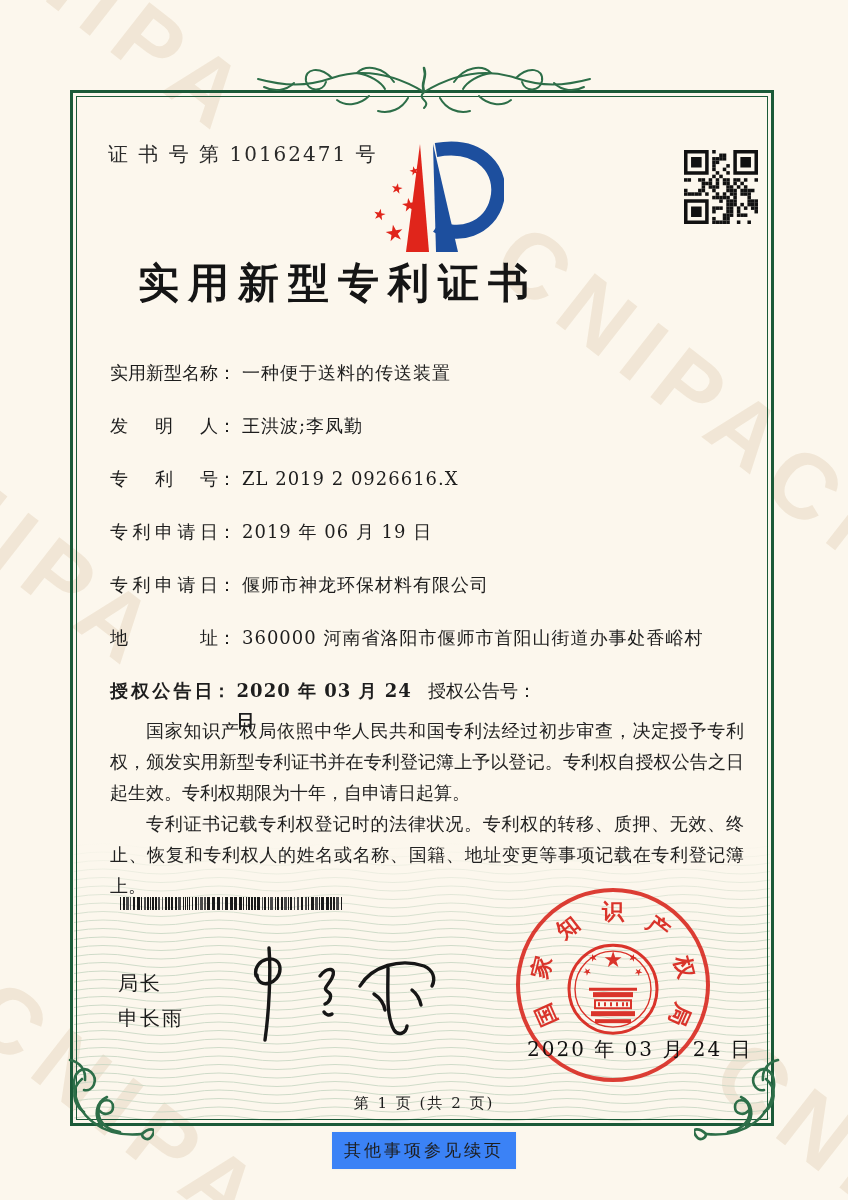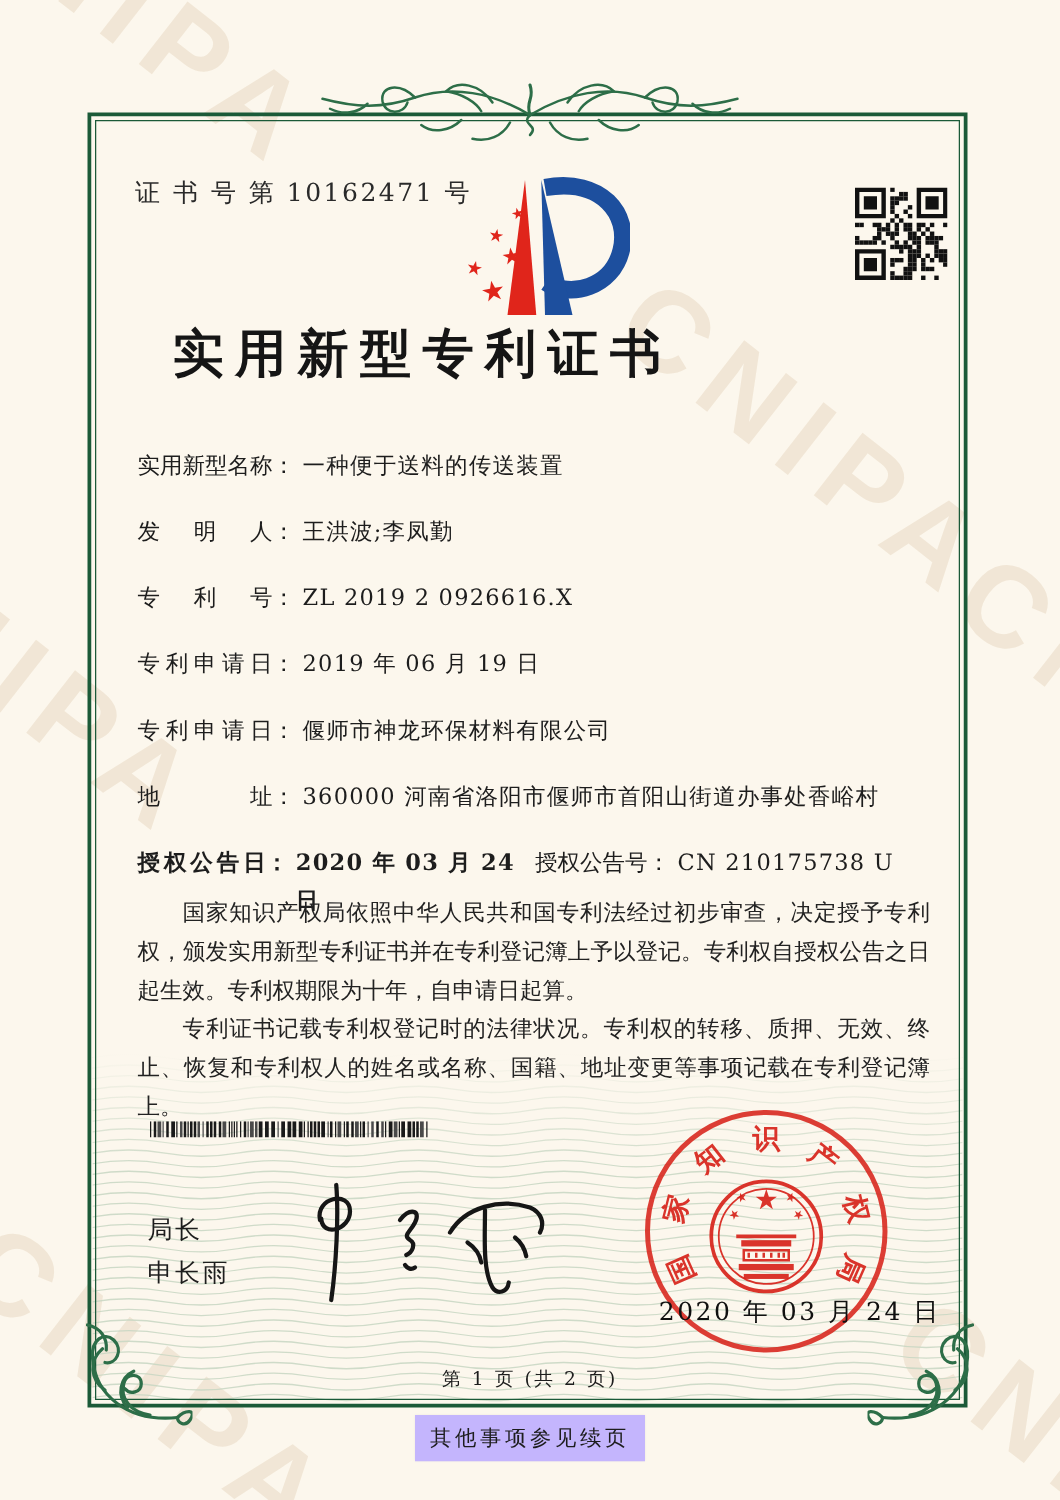--- a/index.html
+++ b/index.html
@@ -55,21 +55,21 @@
   
   .seal{left:516px;top:888px;width:194px;height:194px;border-radius:50%;
     border:4px solid rgba(215,35,26,.88);box-sizing:border-box;}
   .seal-char{position:absolute;left:50%;top:50%;width:24px;height:24px;margin:-12px 0 0 -12px;
     font-size:22px;font-weight:bold;color:rgba(215,35,26,.92);text-align:center;line-height:24px;}
   .seal-emblem{position:absolute;left:50%;top:50%;transform:translate(-50%,-46%);}
   .seal-date{left:527px;top:1036px;font-size:20px;letter-spacing:2px;color:#101010;z-index:5;}
   
   .page-info{left:0;top:1094px;width:848px;text-align:center;font-size:15px;letter-spacing:2px;}
   .footer-note-box{left:0;top:1132px;width:848px;text-align:center;}
-  .footer-note{display:inline-block;background:#c4b5fd;padding:7px 12px;
+  .footer-note{display:inline-block;background:#3b82f6;padding:7px 12px;
     font-size:17px;letter-spacing:3px;box-shadow:0 0 2px rgba(0,0,0,.06);}
   .orn{position:absolute;pointer-events:none;}
 </style>
 </head>
 <body>
 
 <div class="wm" style="left:-70px;top:-45px">CNIPA</div>
 <div class="wm" style="left:470px;top:300px">CNIPA</div>
 <div class="wm" style="left:-160px;top:490px">CNIPA</div>
 <div class="wm" style="left:740px;top:520px">CNIPA</div>
@@ -335,21 +335,20 @@
   </div>
   <div class="f-row">
     <span class="grant-group1">
       <span class="f-label">授权公告日</span>
         <span class="f-colon">：</span>
       <span class="f-value">2020 年 03 月 24 日</span>
     </span>
     <span class="grant-group2">
       <span>授权公告号</span>
         <span class="f-colon">：</span>
-      <span class="f-value">CN 210175738 U</span>
     </span>
   </div>
 </div>
 
 <div class="abs body-text">
   <p>国家知识产权局依照中华人民共和国专利法经过初步审查，决定授予专利权，颁发实用新型专利证书并在专利登记簿上予以登记。专利权自授权公告之日起生效。专利权期限为十年，自申请日起算。</p>
   <p>专利证书记载专利权登记时的法律状况。专利权的转移、质押、无效、终止、恢复和专利权人的姓名或名称、国籍、地址变更等事项记载在专利登记簿上。</p>
 </div>
 
 <svg class="abs barcode" width="224" height="13" viewBox="0 0 224 13" id="barcode-svg">

